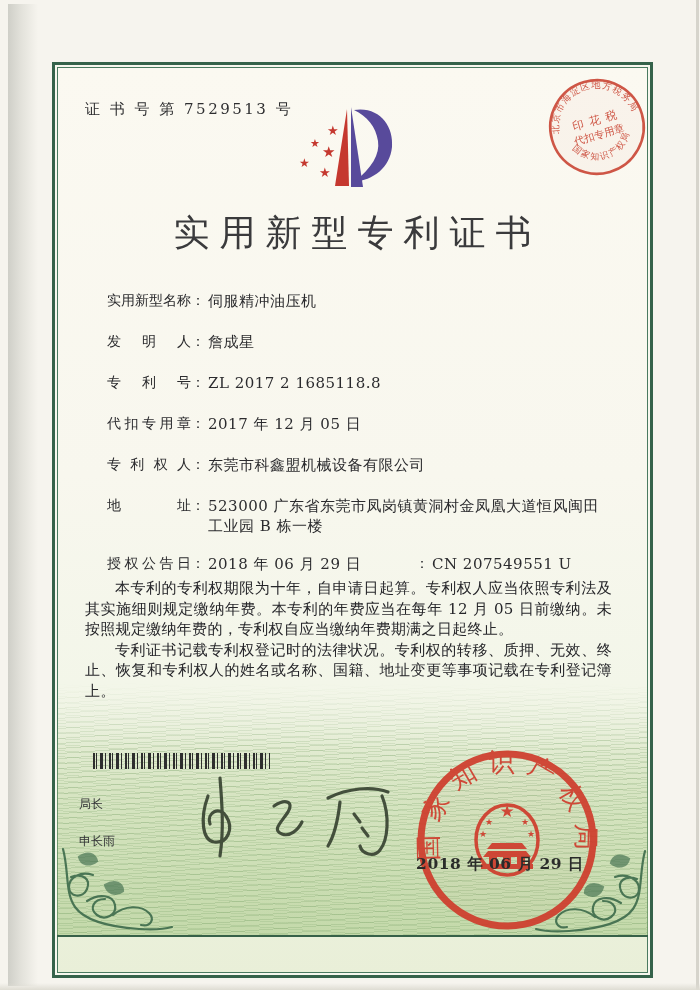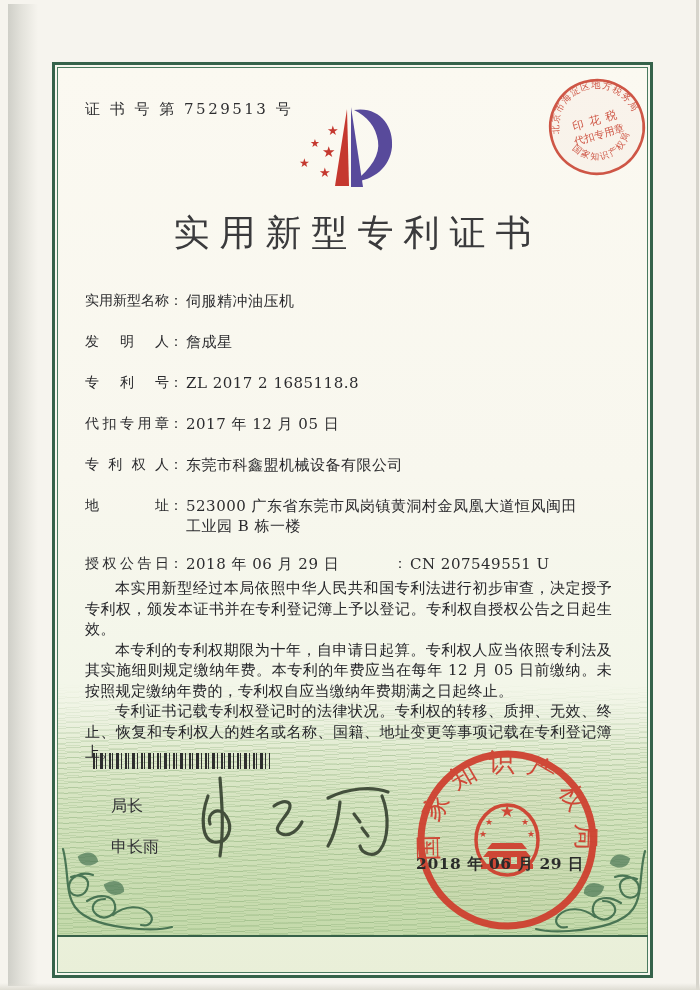--- a/index.html
+++ b/index.html
@@ -35,38 +35,38 @@
     -webkit-mask-image:linear-gradient(180deg,transparent 0,#000 26%,#000 100%);
     mask-image:linear-gradient(180deg,transparent 0,#000 26%,#000 100%);
   }
 
   .cert-number{position:absolute;left:30px;top:35px;font-size:15px;letter-spacing:2.5px;color:#2e2e30;}
   .logo{position:absolute;left:228px;top:34px;}
   .cert-title{position:absolute;left:0;right:0;top:144px;text-align:center;
     font-size:36px;letter-spacing:10px;padding-left:10px;color:#3a3a3c;font-weight:500;}
 
   .fields{position:absolute;left:30px;right:36px;top:226px;font-size:15px;}
-  .frow{display:flex;align-items:flex-start;line-height:19px;margin-bottom:21px;position:relative;}
+  .frow{display:flex;align-items:flex-start;line-height:19px;margin-bottom:21px;position:relative;margin-left:22px;}
   .flabel{display:inline-block;width:84px;font-size:14px;text-align:justify;text-align-last:justify;flex:none;}
   .fcolon{flex:none;width:17px;font-size:14px;}
   .fvalue{white-space:pre-line;letter-spacing:.5px;line-height:20px;}
   .frow.grant .right-field{position:absolute;left:308px;top:0;display:flex;}
 
   .body-text{position:absolute;left:30px;right:38px;top:513px;font-size:15px;line-height:20.5px;
     text-align:justify;color:#26262a;letter-spacing:.3px;}
   .body-text p{margin:0;text-indent:2em;}
 
   .barcode{position:absolute;left:38px;top:688px;width:177px;height:16px;
     background:repeating-linear-gradient(90deg,
       #2e2e2e 0 2px,transparent 2px 3px,
       #2e2e2e 3px 4px,transparent 4px 7px,
       #2e2e2e 7px 10px,transparent 10px 12px,
       #2e2e2e 12px 13px,transparent 13px 16px);}
 
-  .signer{position:absolute;left:56px;top:731px;font-size:16px;color:#303034;}
+  .signer{position:absolute;left:24px;top:731px;font-size:12px;color:#303034;}
   .signer .name{margin-top:20px;}
   .signature{position:absolute;left:135px;top:703px;}
 
   .seal{position:absolute;left:352px;top:680px;}
   .tax-stamp{position:absolute;left:488px;top:8px;}
 
   .flourish-left{position:absolute;left:2px;top:778px;}
   .flourish-right{position:absolute;left:478px;top:780px;transform:scaleX(-1);}
 
   .page-footer{position:absolute;left:0;right:0;top:843px;text-align:center;
@@ -155,21 +155,20 @@
         <span class="fcolon">：</span>
         <span class="fvalue">2018 年 06 月 29 日</span>
       <span class="right-field">
           <span class="fcolon">：</span>
           <span class="fvalue">CN 207549551 U</span>
       </span>
     </div>
   </div>
 
   <div class="body-text">
-    <p>本实用新型经过本局依照中华人民共和国专利法进行初步审查，决定授予专利权，颁发本证书并在专利登记簿上予以登记。专利权自授权公告之日起生效。</p>
     <p>本专利的专利权期限为十年，自申请日起算。专利权人应当依照专利法及其实施细则规定缴纳年费。本专利的年费应当在每年 12 月 05 日前缴纳。未按照规定缴纳年费的，专利权自应当缴纳年费期满之日起终止。</p>
     <p>专利证书记载专利权登记时的法律状况。专利权的转移、质押、无效、终止、恢复和专利权人的姓名或名称、国籍、地址变更等事项记载在专利登记簿上。</p>
   </div>
 
   <div class="barcode"></div>
 
   <svg class="flourish-left" width="118" height="92" viewBox="0 0 118 92">
     <g stroke="#3d6b4b" fill="none" stroke-width="2.2" stroke-linecap="round" opacity="0.9">
       <path d="M6,6 C12,28 8,50 18,64 C28,78 54,84 82,86 C98,87 108,86 115,84"></path>
       <path d="M14,34 C26,30 34,36 30,46 C26,56 12,54 12,44 C12,34 24,28 36,32"></path>

